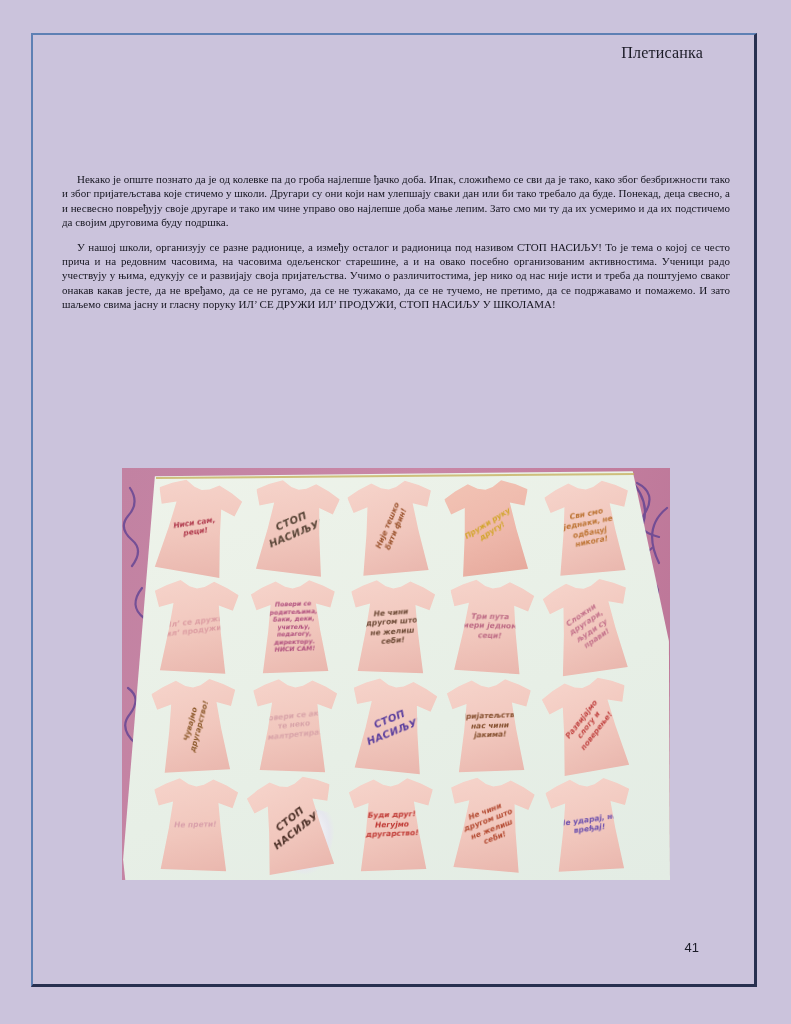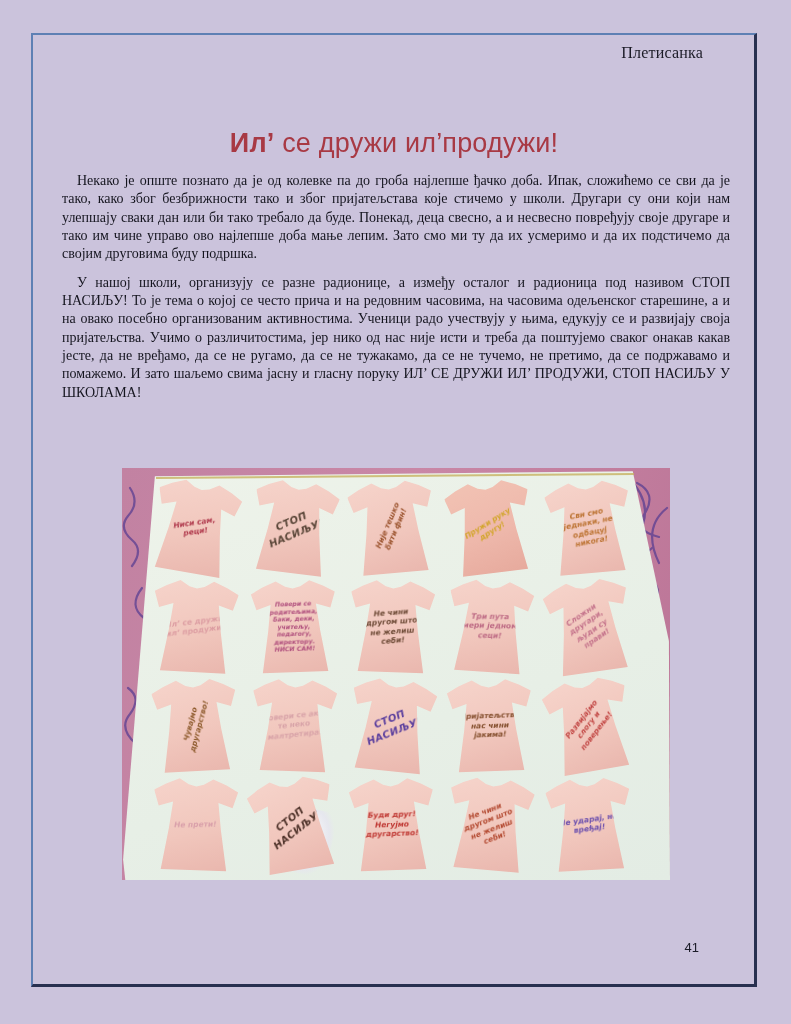--- a/index.html
+++ b/index.html
@@ -23,21 +23,21 @@
   }
   .title{
     position:absolute;top:128px;left:31px;width:726px;
     text-align:center;
     font-family:"Liberation Sans", sans-serif;
     font-size:27px;color:#a83944;letter-spacing:.2px;
   }
   .title .lead{font-weight:bold;}
   .body-text{
     position:absolute;left:62px;top:172px;width:668px;
-    font-size:14px;line-height:1.31;color:#15151f;
+    font-size:11px;line-height:1.31;color:#15151f;
     text-align:justify;
   }
   .body-text p{margin:0 0 10px 0;text-indent:15px;}
   
   .photo{
     position:absolute;left:122px;top:468px;width:548px;height:412px;
     background:linear-gradient(105deg,#c282a2 0%,#c987a6 45%,#bb7496 100%);
     overflow:hidden;
   }
   .scribbles{position:absolute;inset:0;}
@@ -102,23 +102,20 @@
   }
 </style>
 </head>
 <body>
 
 <div class="page">
   <div class="frame"></div>
 
   <div class="header-label">Плетисанка</div>
 
-  <div class="title">
-    <span class="lead">Ил’</span><span> се дружи ил’продужи!</span>
-  </div>
 
   <div class="body-text">
     <p>Некако је опште познато да је од колевке па до гроба најлепше ђачко доба. Ипак, сложићемо се сви да је тако, како због безбрижности тако и због пријатељстава које стичемо у школи. Другари су они који нам улепшају сваки дан или би тако требало да буде. Понекад, деца свесно, а и несвесно повређују своје другаре и тако им чине управо ово најлепше доба мање лепим. Зато смо ми ту да их усмеримо и да их подстичемо да својим друговима буду подршка.</p>
     <p>У нашој школи, организују се разне радионице, а између осталог и радионица под називом СТОП НАСИЉУ! То је тема о којој се често прича и на редовним часовима, на часовима одељенског старешине, а и на овако посебно организованим активностима. Ученици радо учествују у њима, едукују се и развијају своја пријатељства. Учимо о различитостима, јер нико од нас није исти и треба да поштујемо сваког онакав какав јесте, да не вређамо, да се не ругамо, да се не тужакамо, да се не тучемо, не претимо, да се подржавамо и помажемо. И зато шаљемо свима јасну и гласну поруку ИЛ’ СЕ ДРУЖИ ИЛ’ ПРОДУЖИ, СТОП НАСИЉУ У ШКОЛАМА!</p>
   </div>
 
   <div class="photo">
     <svg class="scribbles" viewBox="0 0 548 412" width="548" height="412">
       <g fill="none" stroke="#5a3f92" stroke-width="2.2" stroke-linecap="round" opacity="0.75">
         <path d="M8,20 q10,15 -2,28 q-10,12 4,24 q12,10 0,26"></path>

